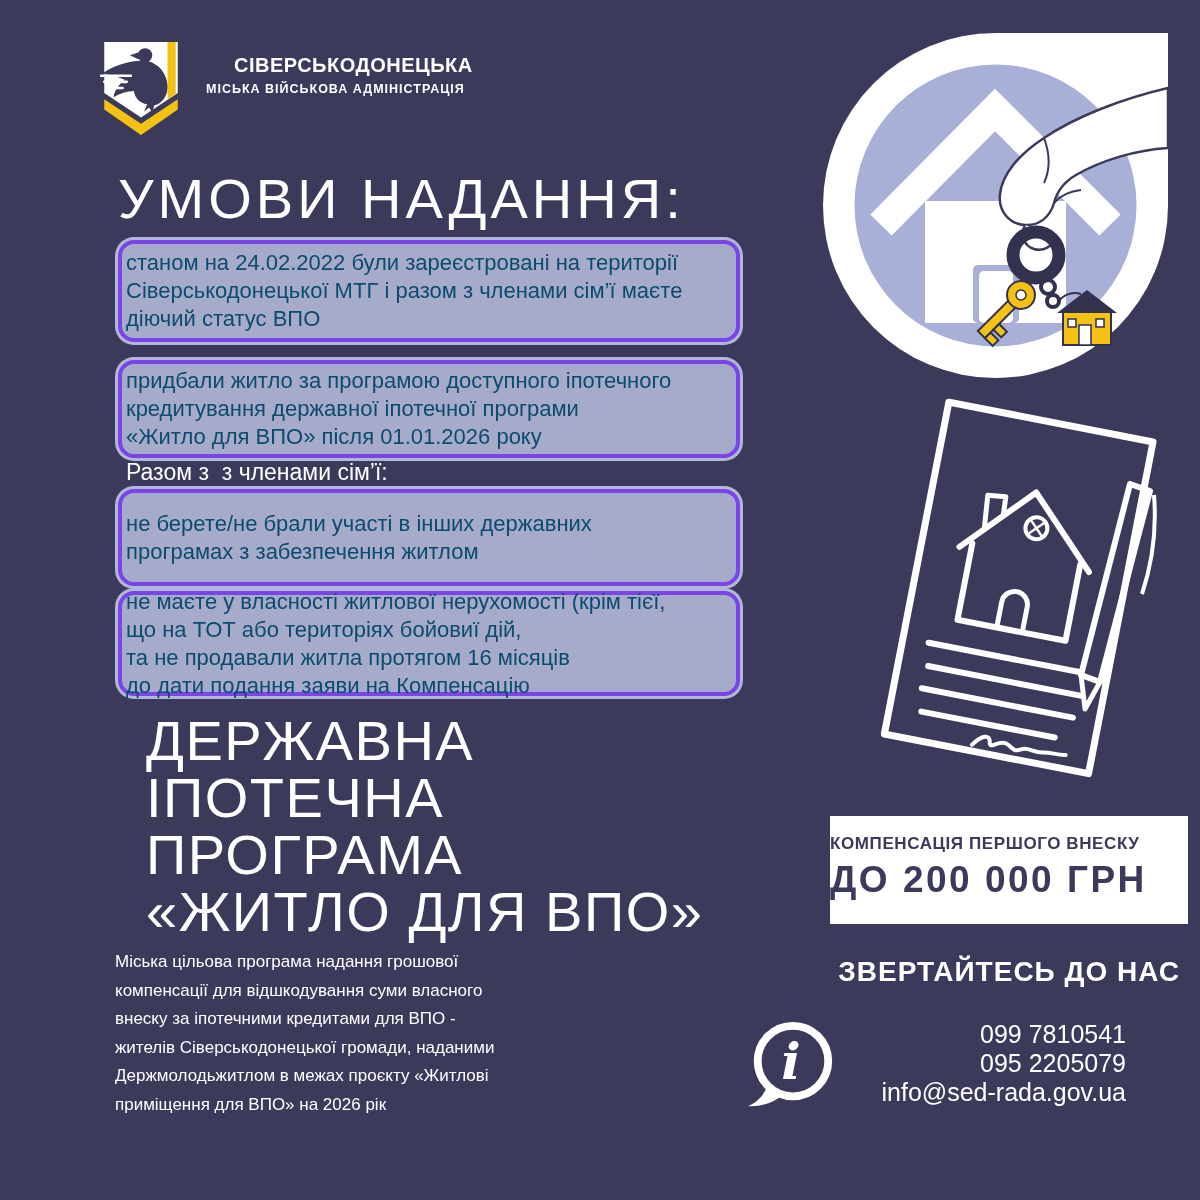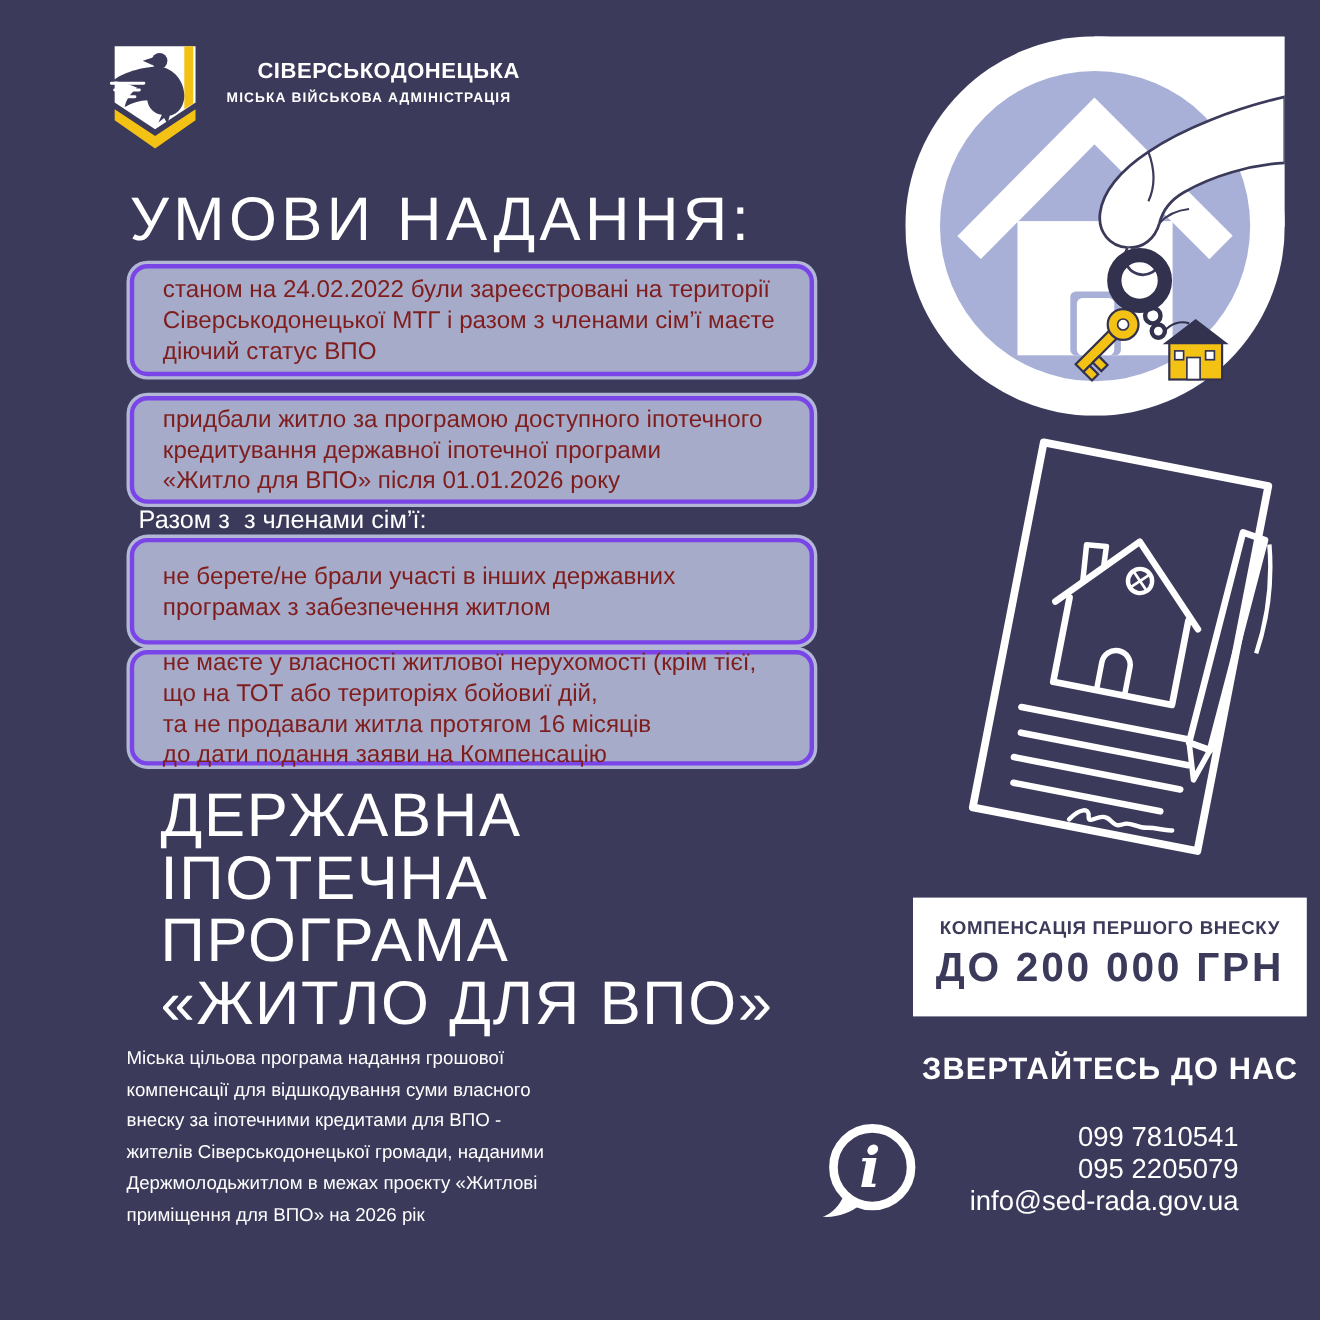--- a/index.html
+++ b/index.html
@@ -17,43 +17,43 @@
   .logo-text{margin-left:24px;padding-top:14px;}
   .org-name{font-size:20px;font-weight:bold;letter-spacing:0.5px;line-height:1.1;margin-left:28px;}
   .org-subtitle{font-size:12.5px;font-weight:bold;letter-spacing:1px;margin-top:6px;}
 
   
   .conditions-title{left:118px;top:166px;font-size:56px;letter-spacing:4px;font-weight:400;white-space:nowrap;}
   .cond-box{
     left:118px;width:622px;box-sizing:border-box;
     background:#a6abc9;border:4px solid #7a45e8;border-radius:16px;
     box-shadow:0 0 0 3px #b2b7d6;
-    display:flex;align-items:center;padding:0 26px;
-    font-size:22px;line-height:28px;color:#7f1d1d;
+    display:flex;align-items:center;padding:0 4px;
+    font-size:22px;line-height:28px;color:#0c4a6e;
   }
   .pre{white-space:pre-line;}
   .prewrap{white-space:pre-wrap;}
   .box1{top:240px;height:102px;}
   .box2{top:360px;height:98px;}
   .box3{top:489px;height:97px;}
   .box4{top:591px;height:105px;}
   .family-note{left:126px;top:459px;font-size:23px;}
 
   
   .program-title{left:115px;top:712px;margin-left:31px;}
   .program-title div{font-size:56px;line-height:57px;letter-spacing:1.5px;font-weight:400;white-space:nowrap;}
   .program-description{left:115px;top:948px;width:640px;font-size:17px;line-height:28.5px;}
 
   
   .illus-keys{left:823px;top:33px;width:345px;height:345px;}
   .illus-doc{left:852px;top:392px;width:345px;height:400px;}
 
   .comp-card{
     left:830px;top:816px;width:358px;height:108px;background:#ffffff;
-    color:#3b3a5a;text-align:center;box-sizing:border-box;padding-top:18px;
+    color:#3b3a5a;text-align:left;box-sizing:border-box;padding-top:18px;
   }
   .comp-label{font-size:17px;font-weight:bold;letter-spacing:0.6px;white-space:nowrap;}
   .comp-amount{font-size:37px;font-weight:bold;letter-spacing:2.5px;margin-top:5px;white-space:nowrap;}
 
   .contact-title{right:20px;top:956px;font-size:28px;font-weight:bold;letter-spacing:1px;white-space:nowrap;}
   .info-badge{left:742px;top:1016px;width:98px;height:98px;}
   .contact-block{right:74px;top:1020px;text-align:right;font-size:25px;line-height:29px;}
 </style>
 </head>
 <body>

